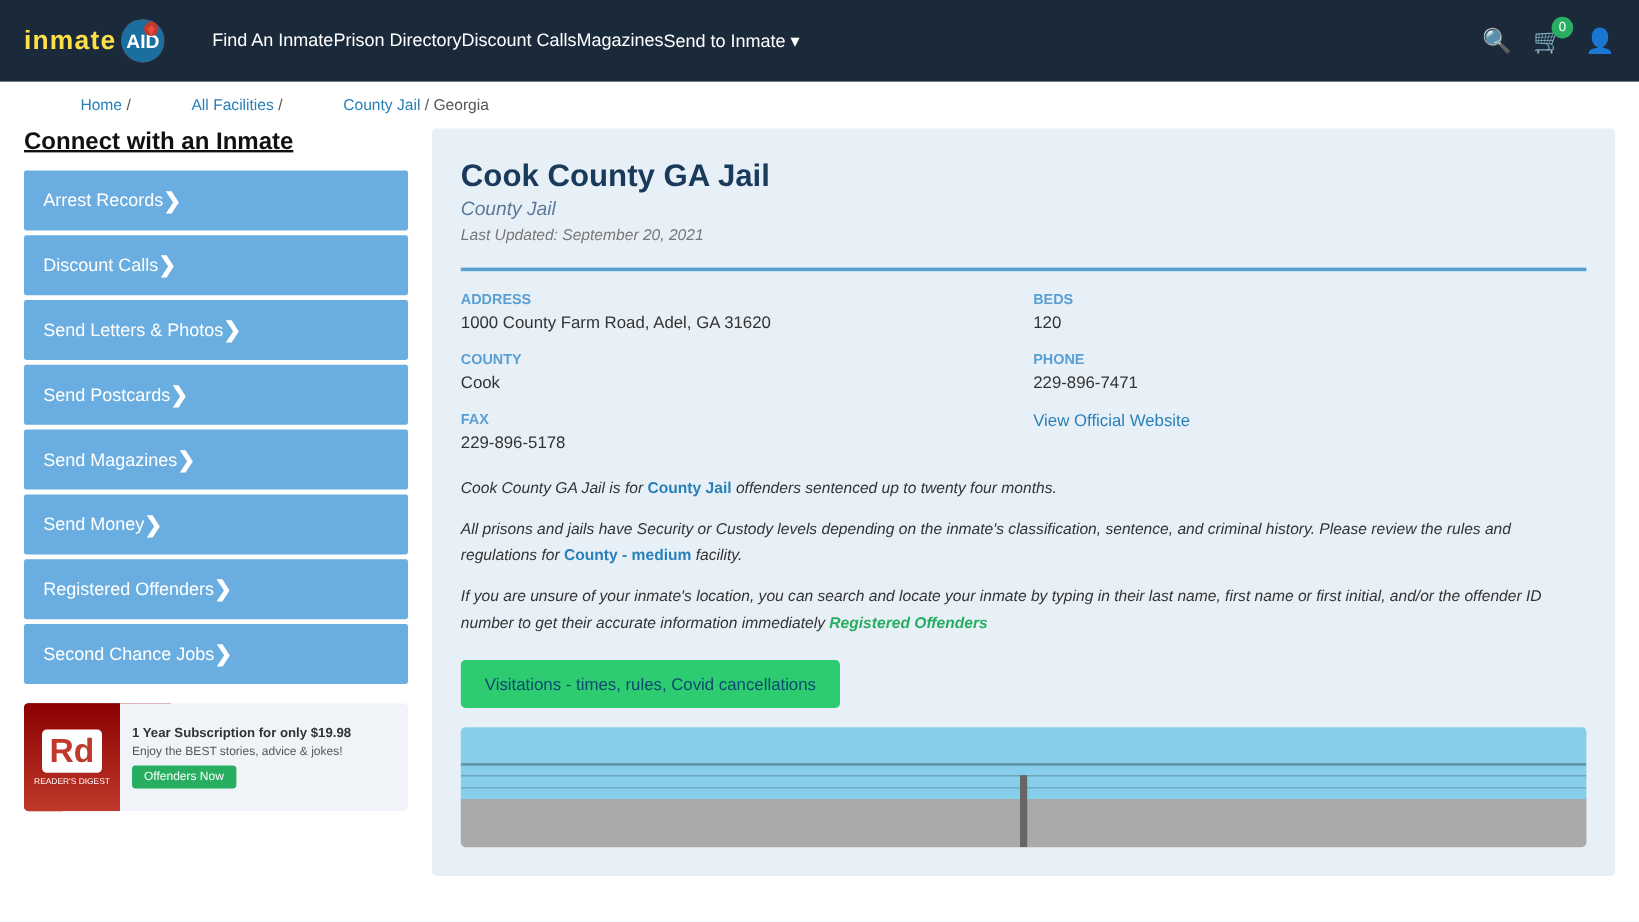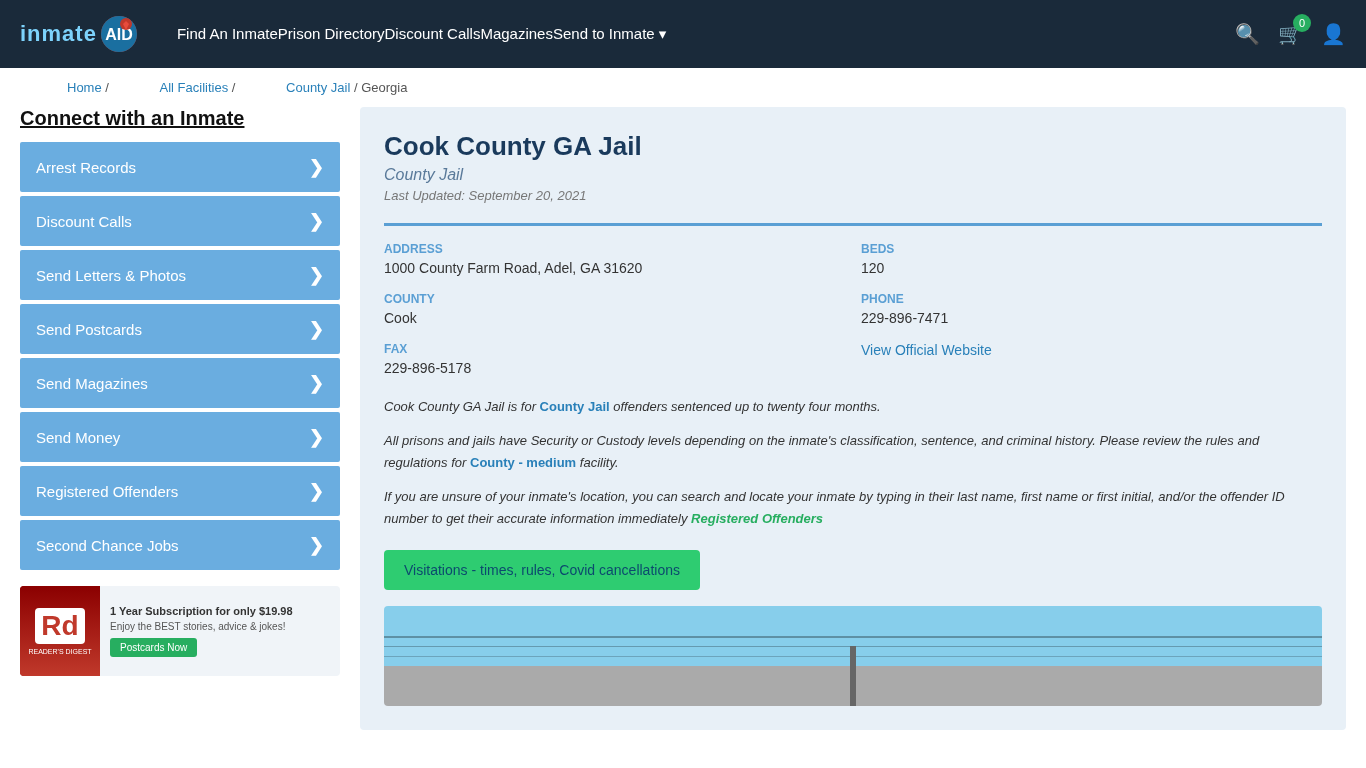--- a/index.html
+++ b/index.html
@@ -12,21 +12,21 @@
       align-items: center;
       padding: 0 20px;
       height: 68px;
     }
     .nav-logo {
       display: flex;
       align-items: center;
       margin-right: 40px;
     }
     .nav-logo-text {
-      color: #7dd3fc;
+      color: #fde047;
       font-size: 22px;
       font-weight: bold;
       letter-spacing: 1px;
     }
     .nav-logo-icon {
       width: 36px;
       height: 36px;
       background: #c0392b;
       border-radius: 50%;
       display: inline-flex;
@@ -117,21 +117,20 @@
     .sidebar-menu {
       display: flex;
       flex-direction: column;
       gap: 4px;
       list-style: none;
     }
     .sidebar-item {
       background: #6aade0;
       display: flex;
       align-items: center;
-      justify-content: space-between;
       padding: 14px 16px;
       cursor: pointer;
       border-radius: 2px;
     }
     .sidebar-item-label {
       color: #fff;
       font-size: 15px;
       font-weight: 500;
     }
     .sidebar-arrow {
@@ -410,21 +409,21 @@
 
     <div class="sidebar-ad">
       <div class="ad-inner">
         <div class="ad-left">
           <div class="ad-rd">Rd</div>
           <div class="ad-readers-digest">READER'S DIGEST</div>
         </div>
         <div class="ad-right">
           <div class="ad-text-main">1 Year Subscription for only $19.98</div>
           <div class="ad-text-sub">Enjoy the BEST stories, advice &amp; jokes!</div>
-          <button class="ad-subscribe-btn">Postcards Now</button>
+          <button class="ad-subscribe-btn">Offenders Now</button>
         </div>
       </div>
     </div>
   </aside>
 
   <main class="content-area">
     <h1 class="facility-title">Cook County GA Jail</h1>
     <div class="facility-type">County Jail</div>
     <div class="facility-updated">Last Updated: September 20, 2021</div>
 

